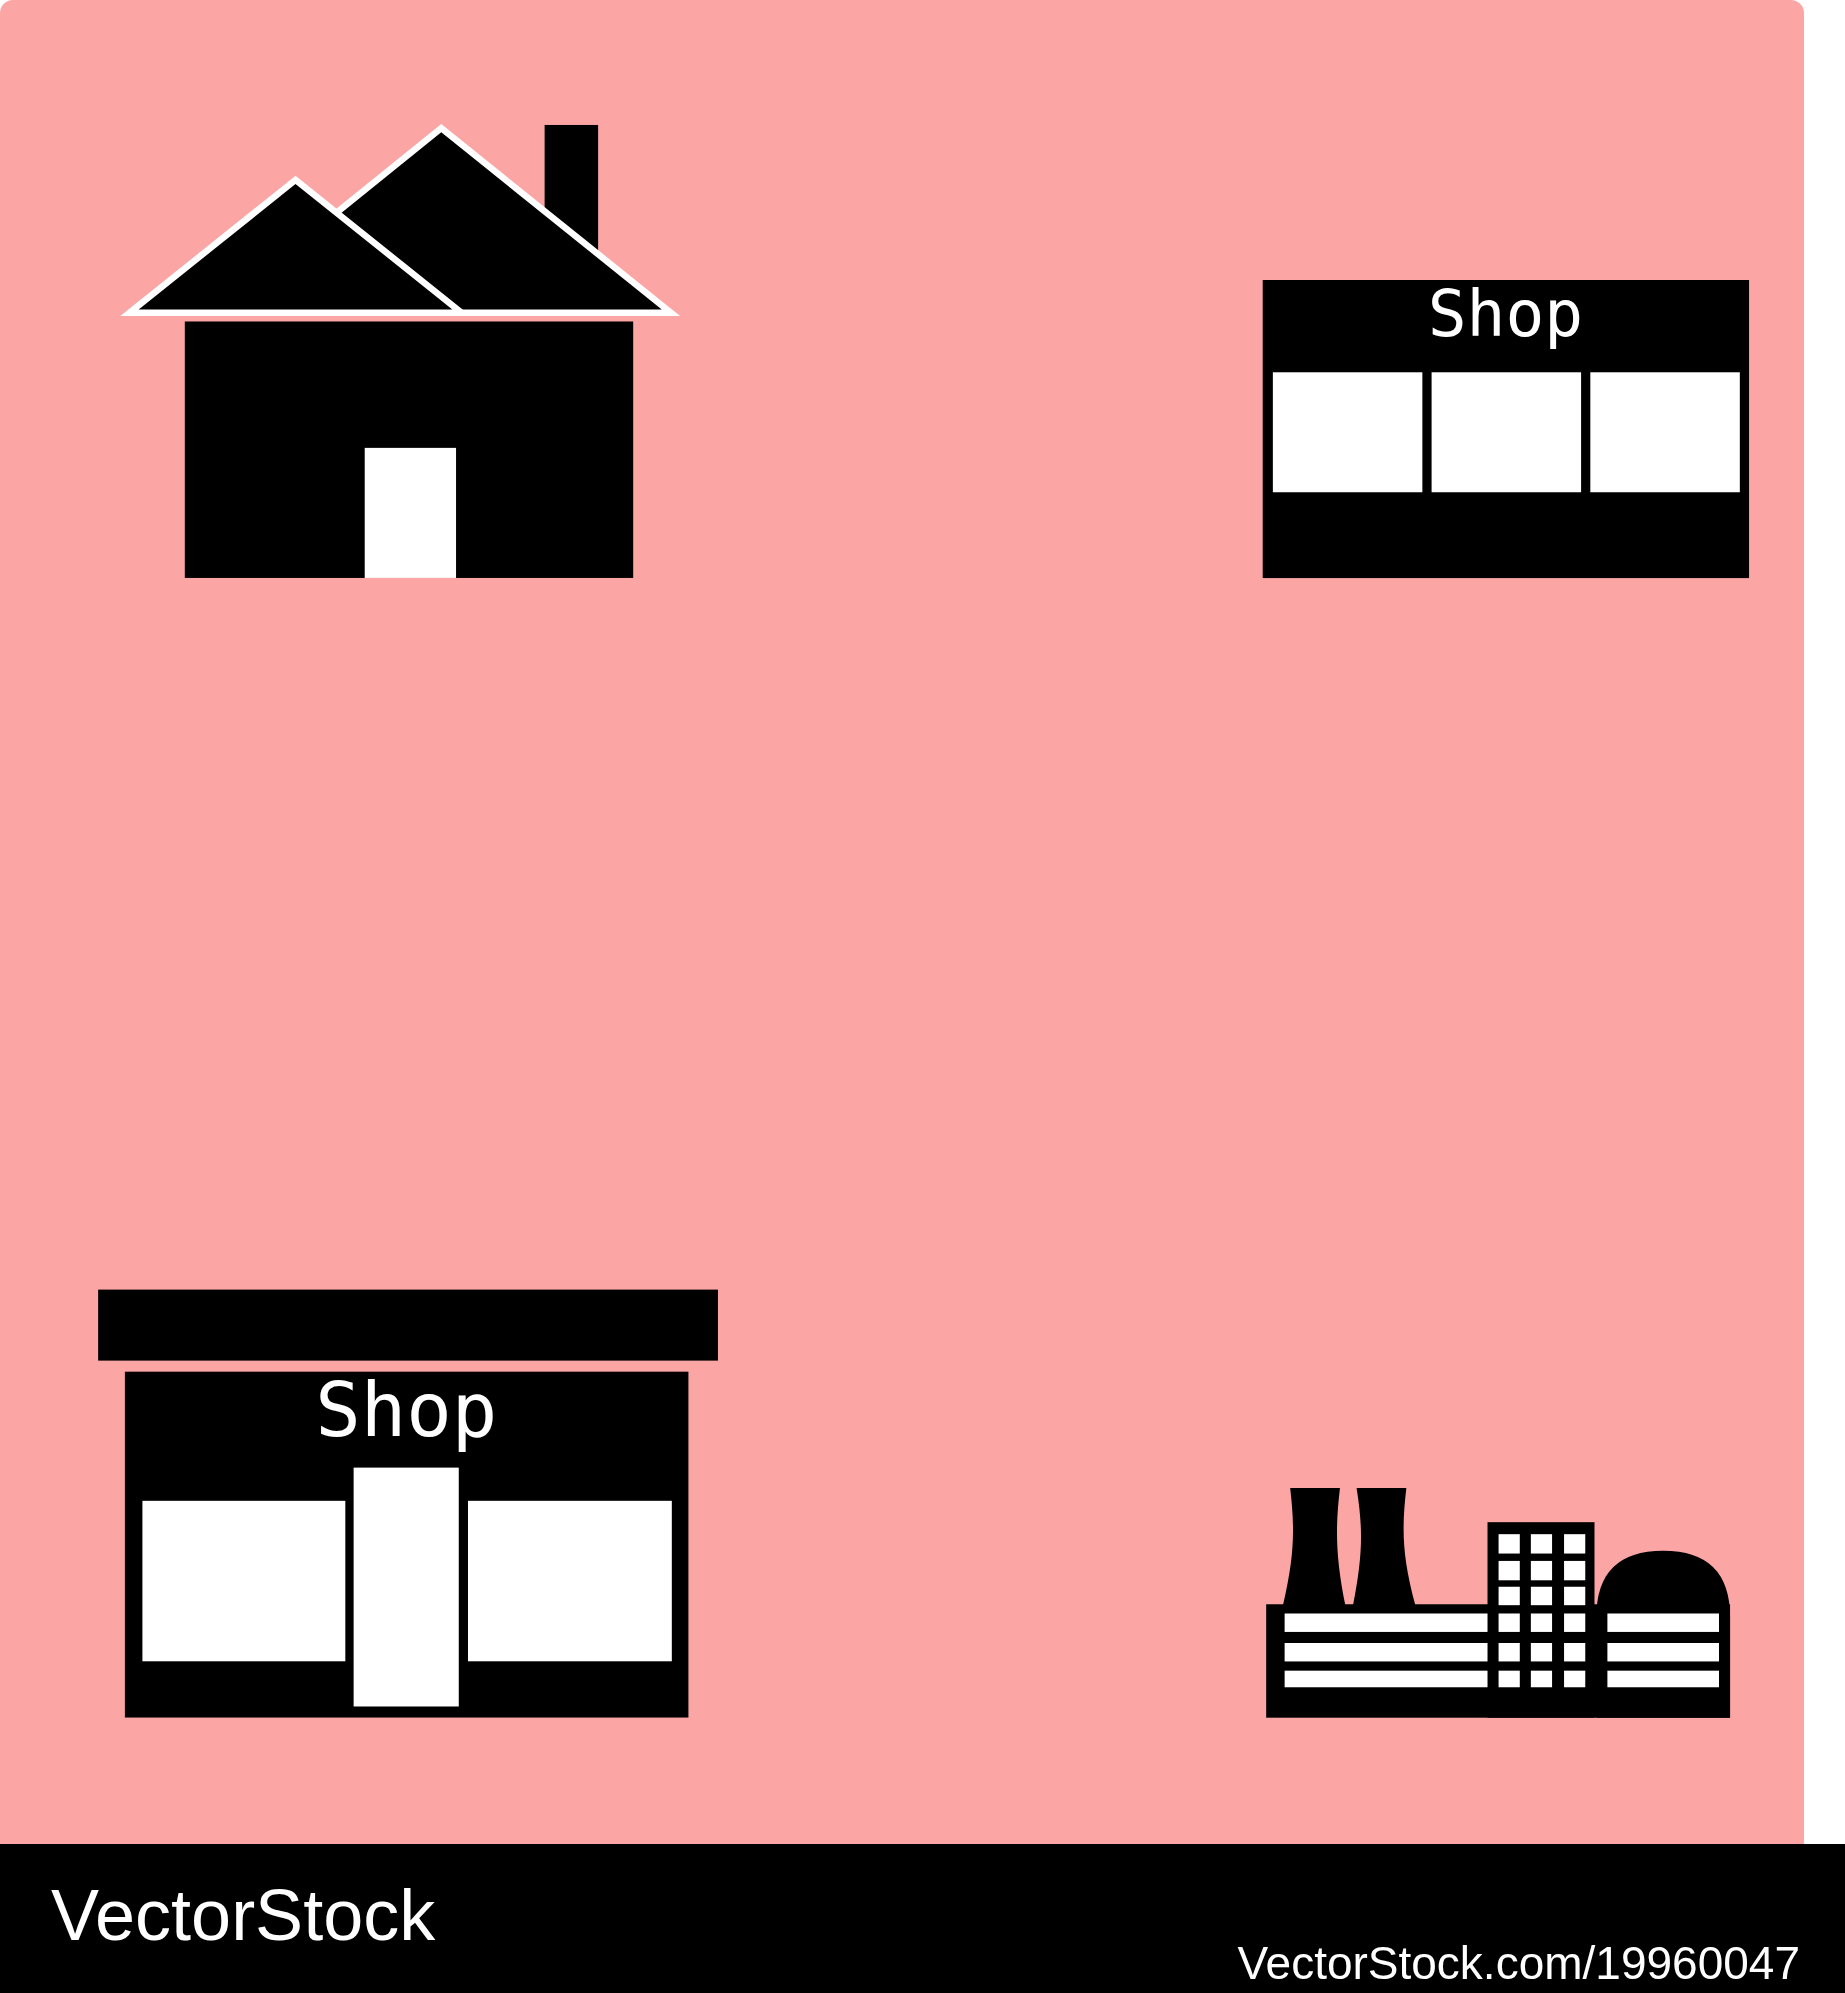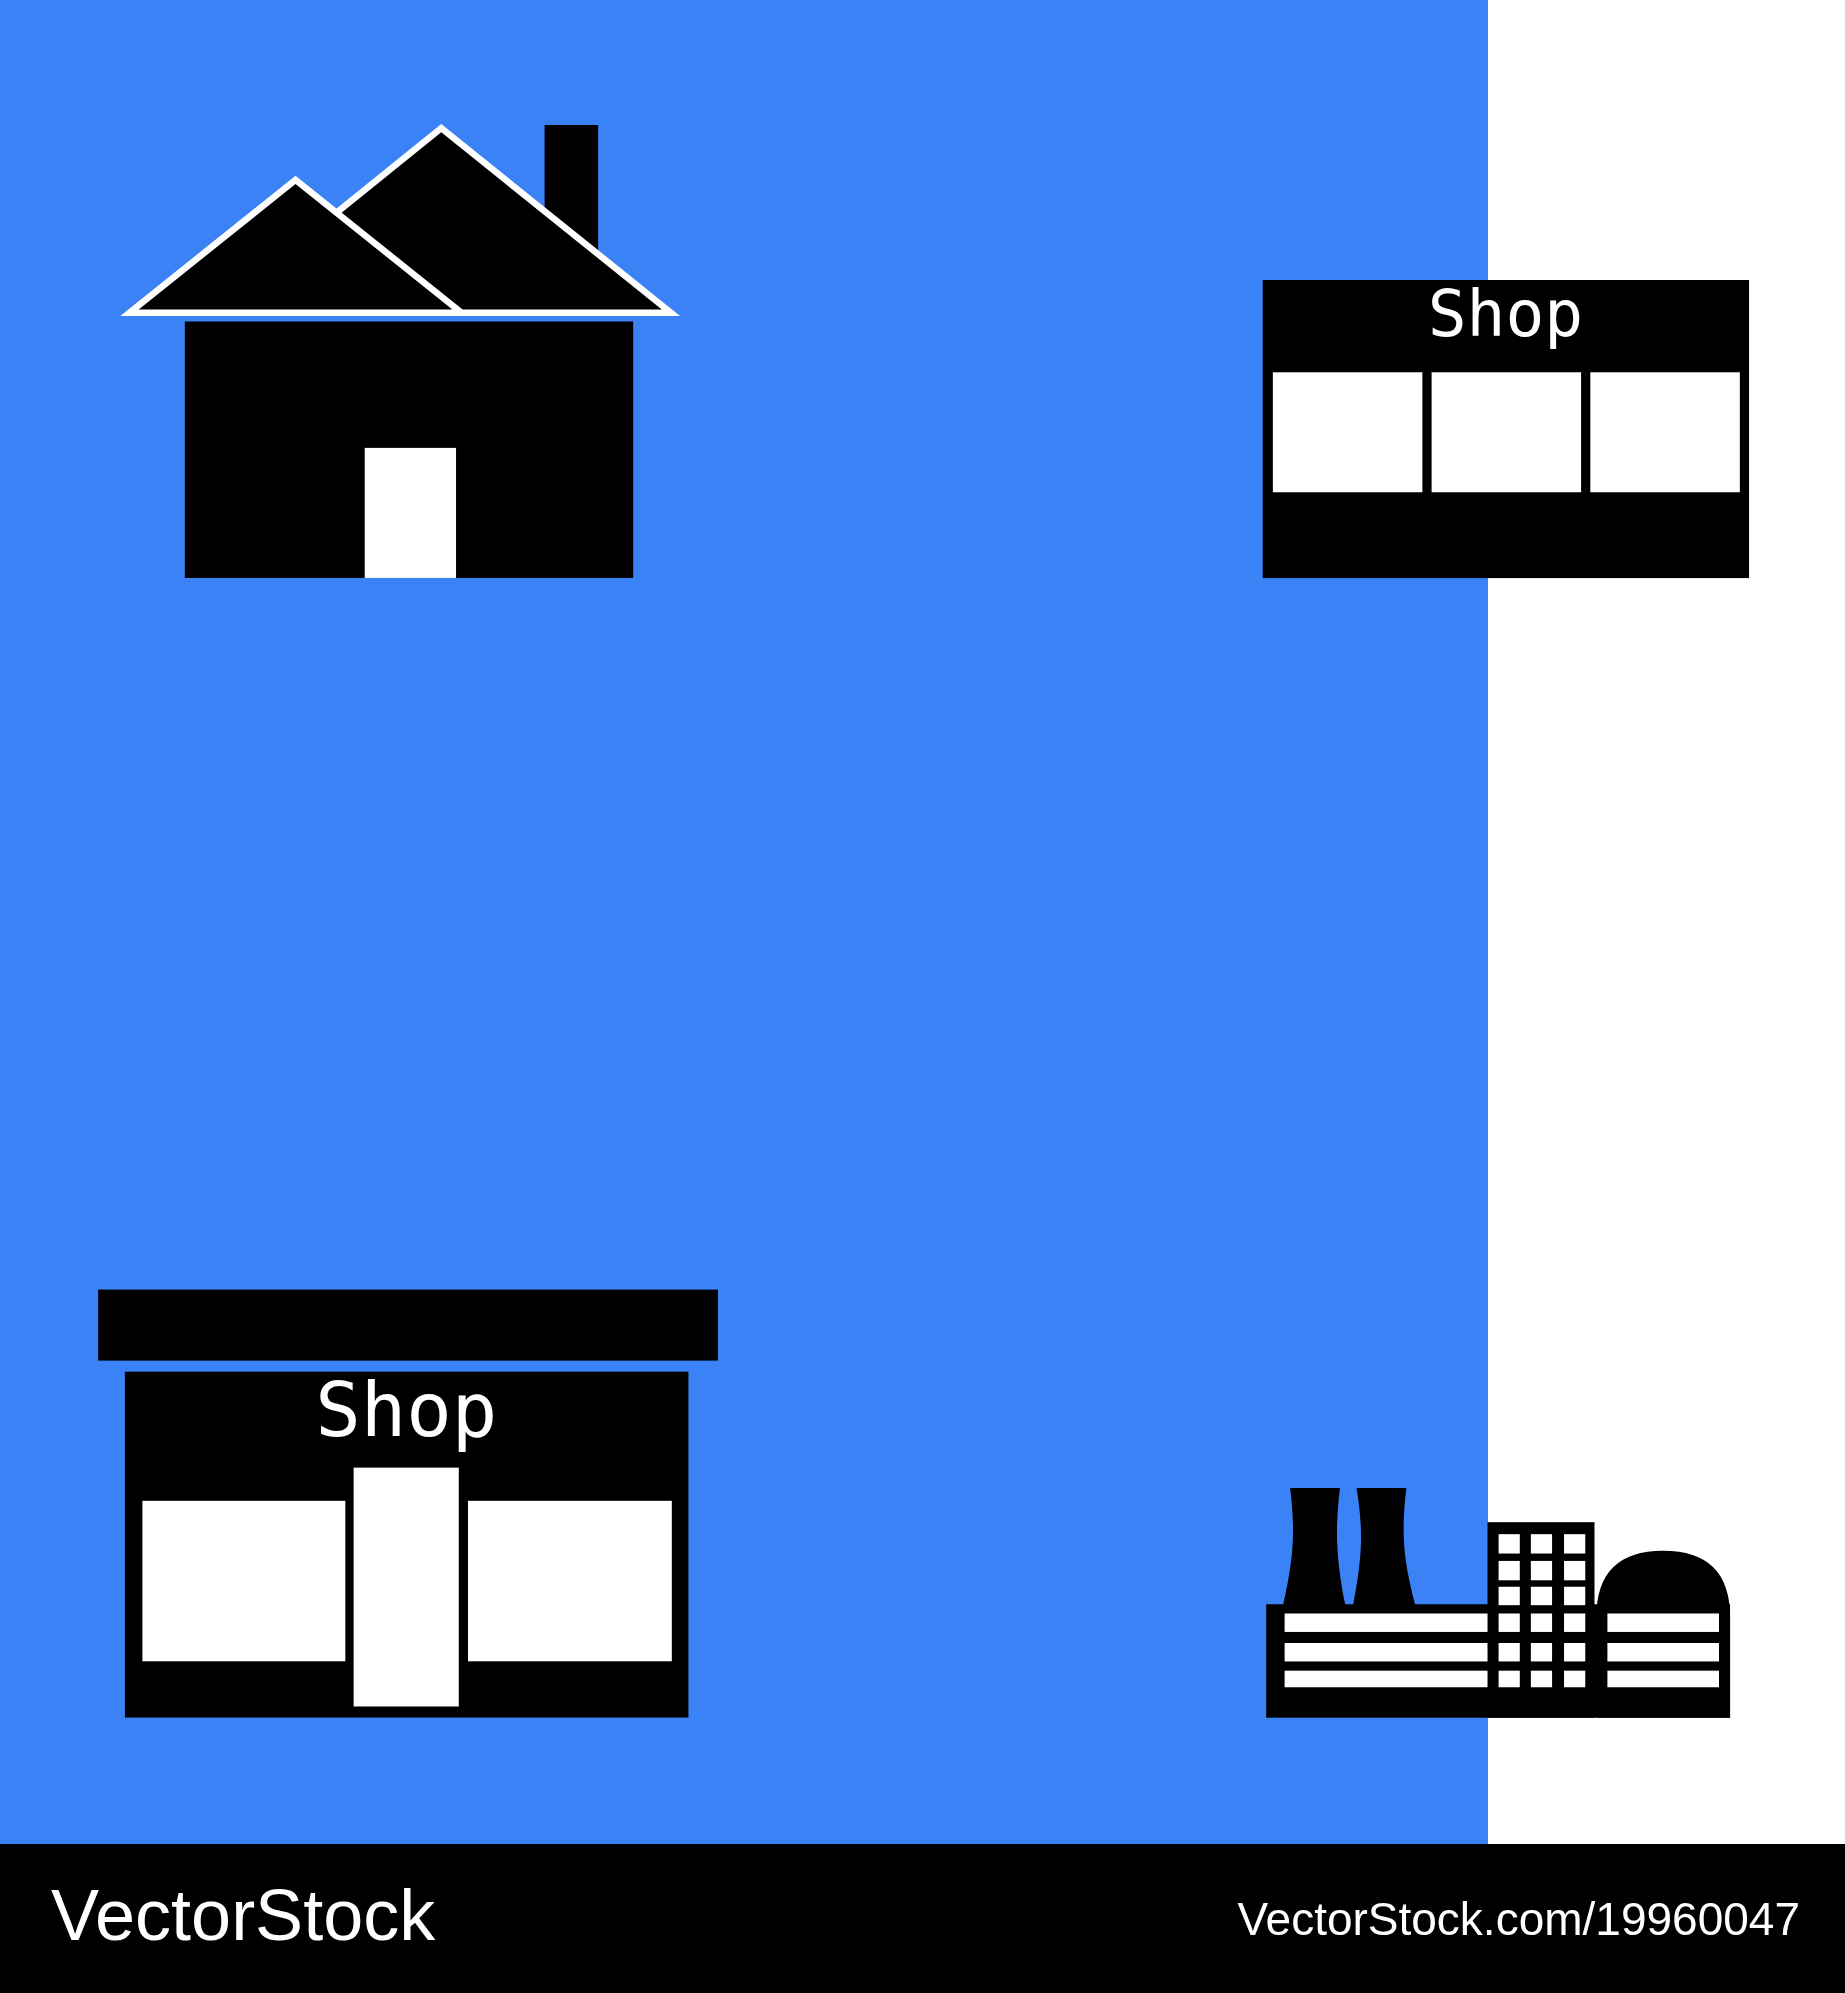--- a/index.html
+++ b/index.html
@@ -6,23 +6,24 @@
     margin: 0;
     padding: 0;
     width: 1846px;
     height: 1994px;
     background: #ffffff;
     overflow: hidden;
     font-family: "Liberation Sans", sans-serif;
   }
   .canvas {
     position: relative;
-    width: 1488px;
+    width: 1804px;
     height: 1994px;
-    background: #3b82f6;
+    background: #fca5a5;
+    border-radius: 13px;
   }
   .icon-svg { position: absolute; display: block; }
   #house-svg   { left: 111px;  top: 111px;  width: 572px; height: 480px; }
   #shopfront-svg { left: 1246px; top: 268px; width: 517px; height: 323px; }
   #shopawning-svg { left: 88px; top: 1283px; width: 641px; height: 443px; }
   #factory-svg { left: 1255px; top: 1477px; width: 489px; height: 249px; }
   .sign-text {
     font-family: "DejaVu Sans Mono", monospace;
     font-weight: normal;
   }
@@ -143,17 +144,17 @@
         <rect x="1695" y="1780" width="23" height="20"></rect>
         <rect x="1624" y="1810" width="23" height="18"></rect>
         <rect x="1659" y="1810" width="23" height="18"></rect>
         <rect x="1695" y="1810" width="23" height="18"></rect>
       </g>
     </g>
   </svg>
 
   <div class="footer-bar" style="background: rgb(0, 0, 0);">
     <span class="footer-brand" style="color: rgb(255, 255, 255);">VectorStock</span>
-    <span class="footer-credit" style="color: rgb(255, 255, 255);">VectorStock.com/19960047</span>
+    <span class="footer-credit" style="color: rgb(255, 255, 255); margin-top: 44px;">VectorStock.com/19960047</span>
   </div>
 
 </div>
 
 
 </body></html>

